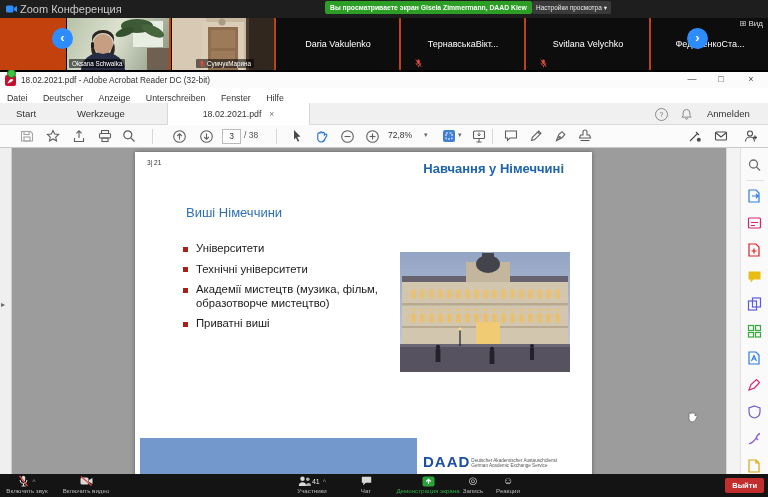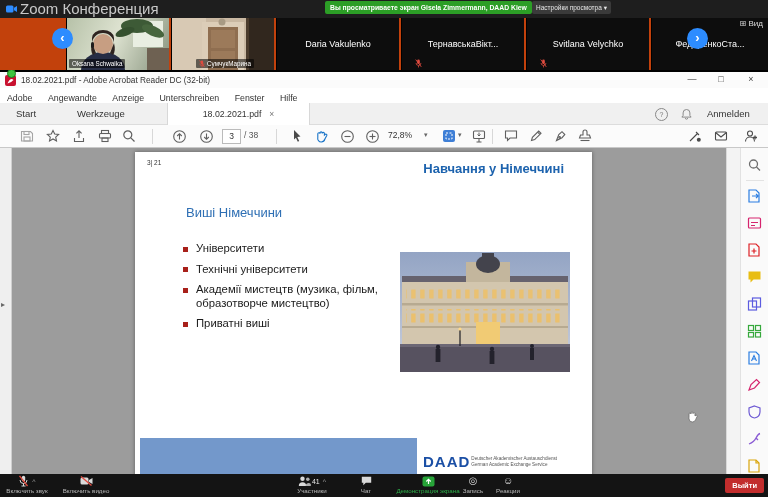--- a/index.html
+++ b/index.html
@@ -3,21 +3,21 @@
 <meta charset="utf-8">
 <style>
   html,body{margin:0;padding:0;background:#000;}
   #screen{position:relative;width:768px;height:497px;background:#000;overflow:hidden;
           font-family:"Liberation Sans","DejaVu Sans",sans-serif;-webkit-font-smoothing:antialiased;}
   .abs{position:absolute;}
   .nowrap{white-space:nowrap;overflow:hidden;}
 
   
   #ztop{position:absolute;left:0;top:0;width:768px;height:18px;background:#1e1e1e;z-index:30;}
-  #ztop .ttl{color:#c9c9c9;font-size:15px;line-height:18px;}
+  #ztop .ttl{color:#c9c9c9;font-size:11px;line-height:18px;}
   #banner{background:#2c9e26;color:#fff;font-size:6.8px;font-weight:bold;line-height:13px;
           border-radius:2px;padding:0 5px;}
   #viewset{background:#3a3a3a;color:#e8e8e8;font-size:6.5px;line-height:13px;border-radius:2px;
            padding:0 4px;cursor:default;}
 
   
   #strip{position:absolute;left:0;top:18px;width:768px;height:52px;background:#c2410c;z-index:29;}
   .tile{position:absolute;top:0;height:52px;background:#0d0d0d;border-left:1px solid #000;box-sizing:border-box;overflow:hidden;}
   .tile .nm{position:absolute;width:100%;text-align:center;top:21px;color:#fff;font-size:9px;}
   .vlabel{position:absolute;left:2px;bottom:2px;background:rgba(0,0,0,.55);color:#fff;
@@ -69,21 +69,21 @@
   
   #page{position:absolute;left:135px;top:4px;width:457px;height:420px;background:#fff;box-shadow:0 0 4px rgba(0,0,0,.4);}
   #pgind{position:absolute;left:12px;top:7px;font-size:6.5px;color:#333;}
   #slidehdr{position:absolute;right:28px;top:9px;font-size:13px;font-weight:bold;color:#1d63ae;}
   #slidesub{position:absolute;left:51px;top:53px;font-size:13px;color:#2e6fb4;}
   #bullets{position:absolute;left:48px;top:90px;width:196px;margin:0;padding:0;list-style:none;}
   #bullets li{position:relative;padding-left:13px;font-size:11.3px;line-height:13.5px;color:#1a1a1a;margin-bottom:7px;}
   #bullets li::before{content:"";position:absolute;left:0;top:4.5px;width:5px;height:5px;background:#a8201a;}
   #photo{position:absolute;left:265px;top:100px;width:170px;height:120px;}
   #blueband{position:absolute;left:5px;top:286px;width:277px;height:134px;background:#7398cb;}
-  #daad{position:absolute;left:288px;top:303px;display:flex;gap:1px;align-items:center;}
+  #daad{position:absolute;left:288px;top:303px;display:flex;gap:1px;align-items:flex-end;}
   #daad .logo{font-size:15px;font-weight:800;color:#1b4fa5;letter-spacing:1px;line-height:14px;}
   #daad .sm{font-size:4.6px;color:#555;line-height:5.6px;}
   #handcur{position:absolute;left:686px;top:262px;width:12px;height:13px;}
 
   
   #zbot{position:absolute;left:0;top:474px;width:768px;height:23px;background:#141414;z-index:40;}
   .bctl{position:absolute;top:1px;text-align:center;cursor:pointer;}
   .bctl .ic{height:12px;display:flex;align-items:center;justify-content:center;}
   .bctl .lb{font-size:6.2px;color:#b9b9b9;line-height:8px;white-space:nowrap;}
   .bctl .lb.green{color:#2fae4a;}
@@ -187,22 +187,22 @@
         <path d="M2.5 8.5 Q5.5 2 8.5 5 Q6 8 2.5 8.5 Z" fill="#fff"></path>
       </svg>
       <span class="abs" style="left:7px;top:-3px;width:7px;height:7px;border-radius:50%;background:#3ec43e;border:1px solid #1d7a1d"></span>
       <span class="t nowrap">18.02.2021.pdf - Adobe Acrobat Reader DC (32-bit)</span>
       <span class="winbtn" style="left:686px">—</span>
       <span class="winbtn" style="left:715px">□</span>
       <span class="winbtn" style="left:745px">×</span>
     </div>
 
     <div id="menubar">
-      <span>Adobe</span>
-      <span>Angewandte</span>
+      <span>Datei</span>
+      <span>Deutscher</span>
       <span>Anzeige</span>
       <span>Unterschreiben</span>
       <span>Fenster</span>
       <span>Hilfe</span>
     </div>
 
     <div id="tabbar">
       <span class="abs tabtxt" style="left:16px">Start</span>
       <span class="abs tabtxt" style="left:77px">Werkzeuge</span>
       <div id="activetab">

